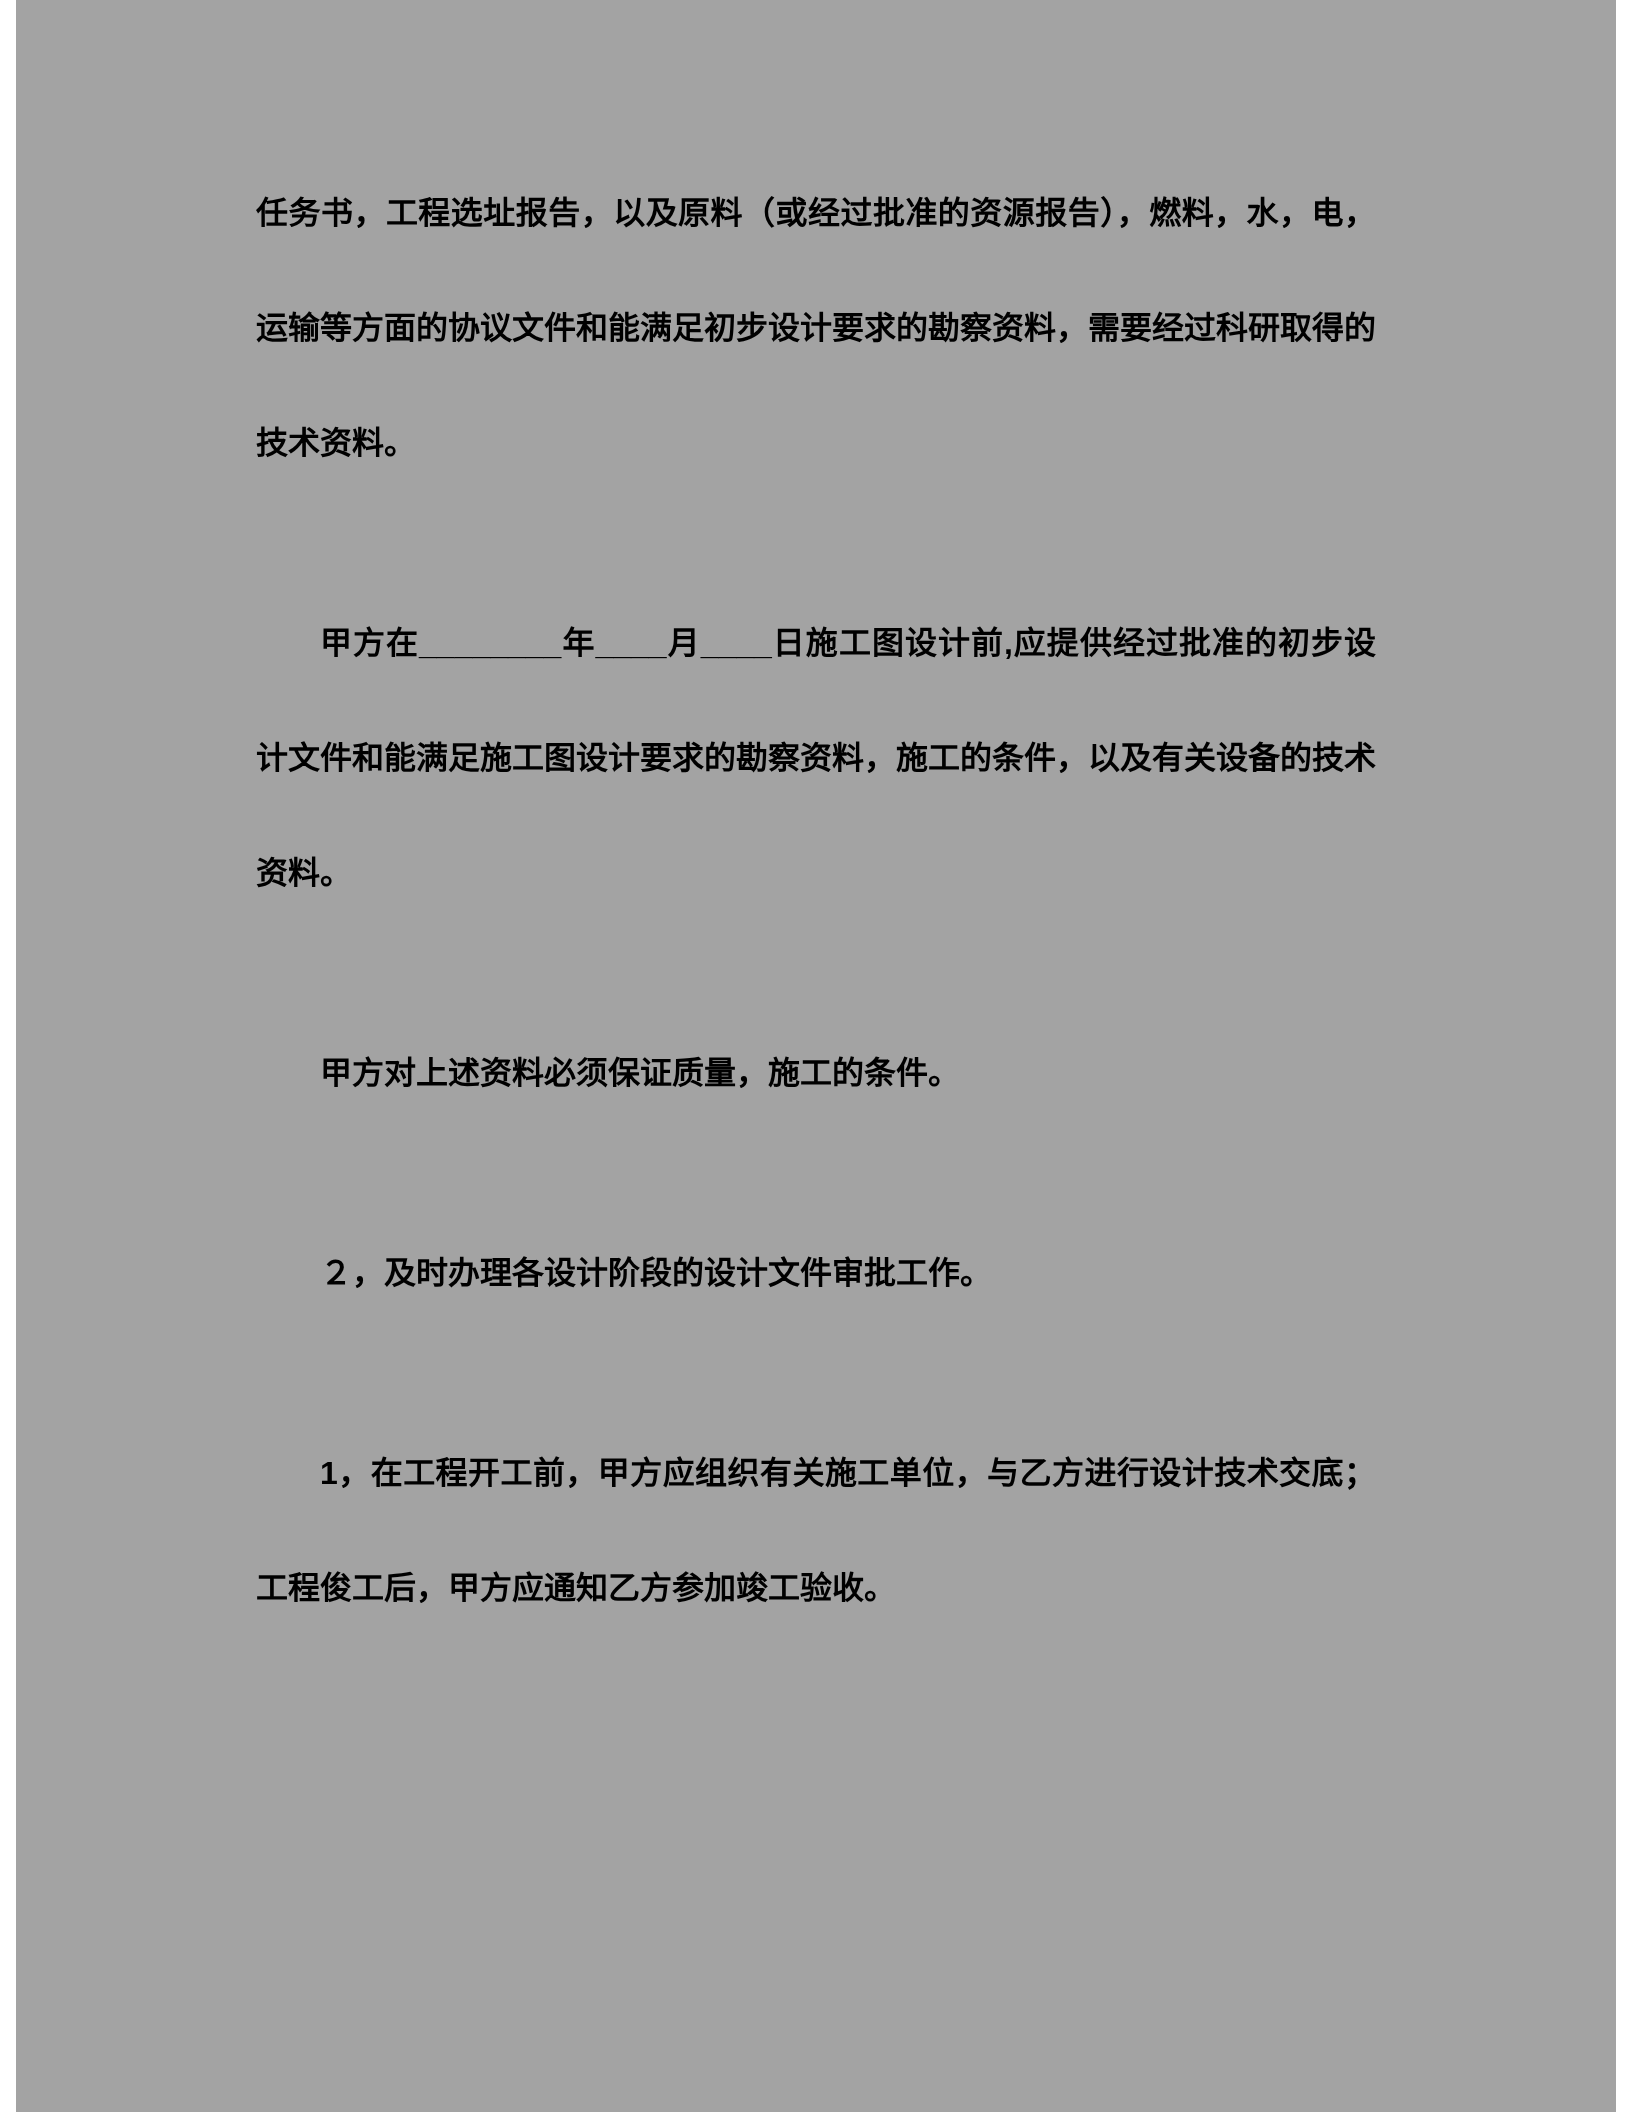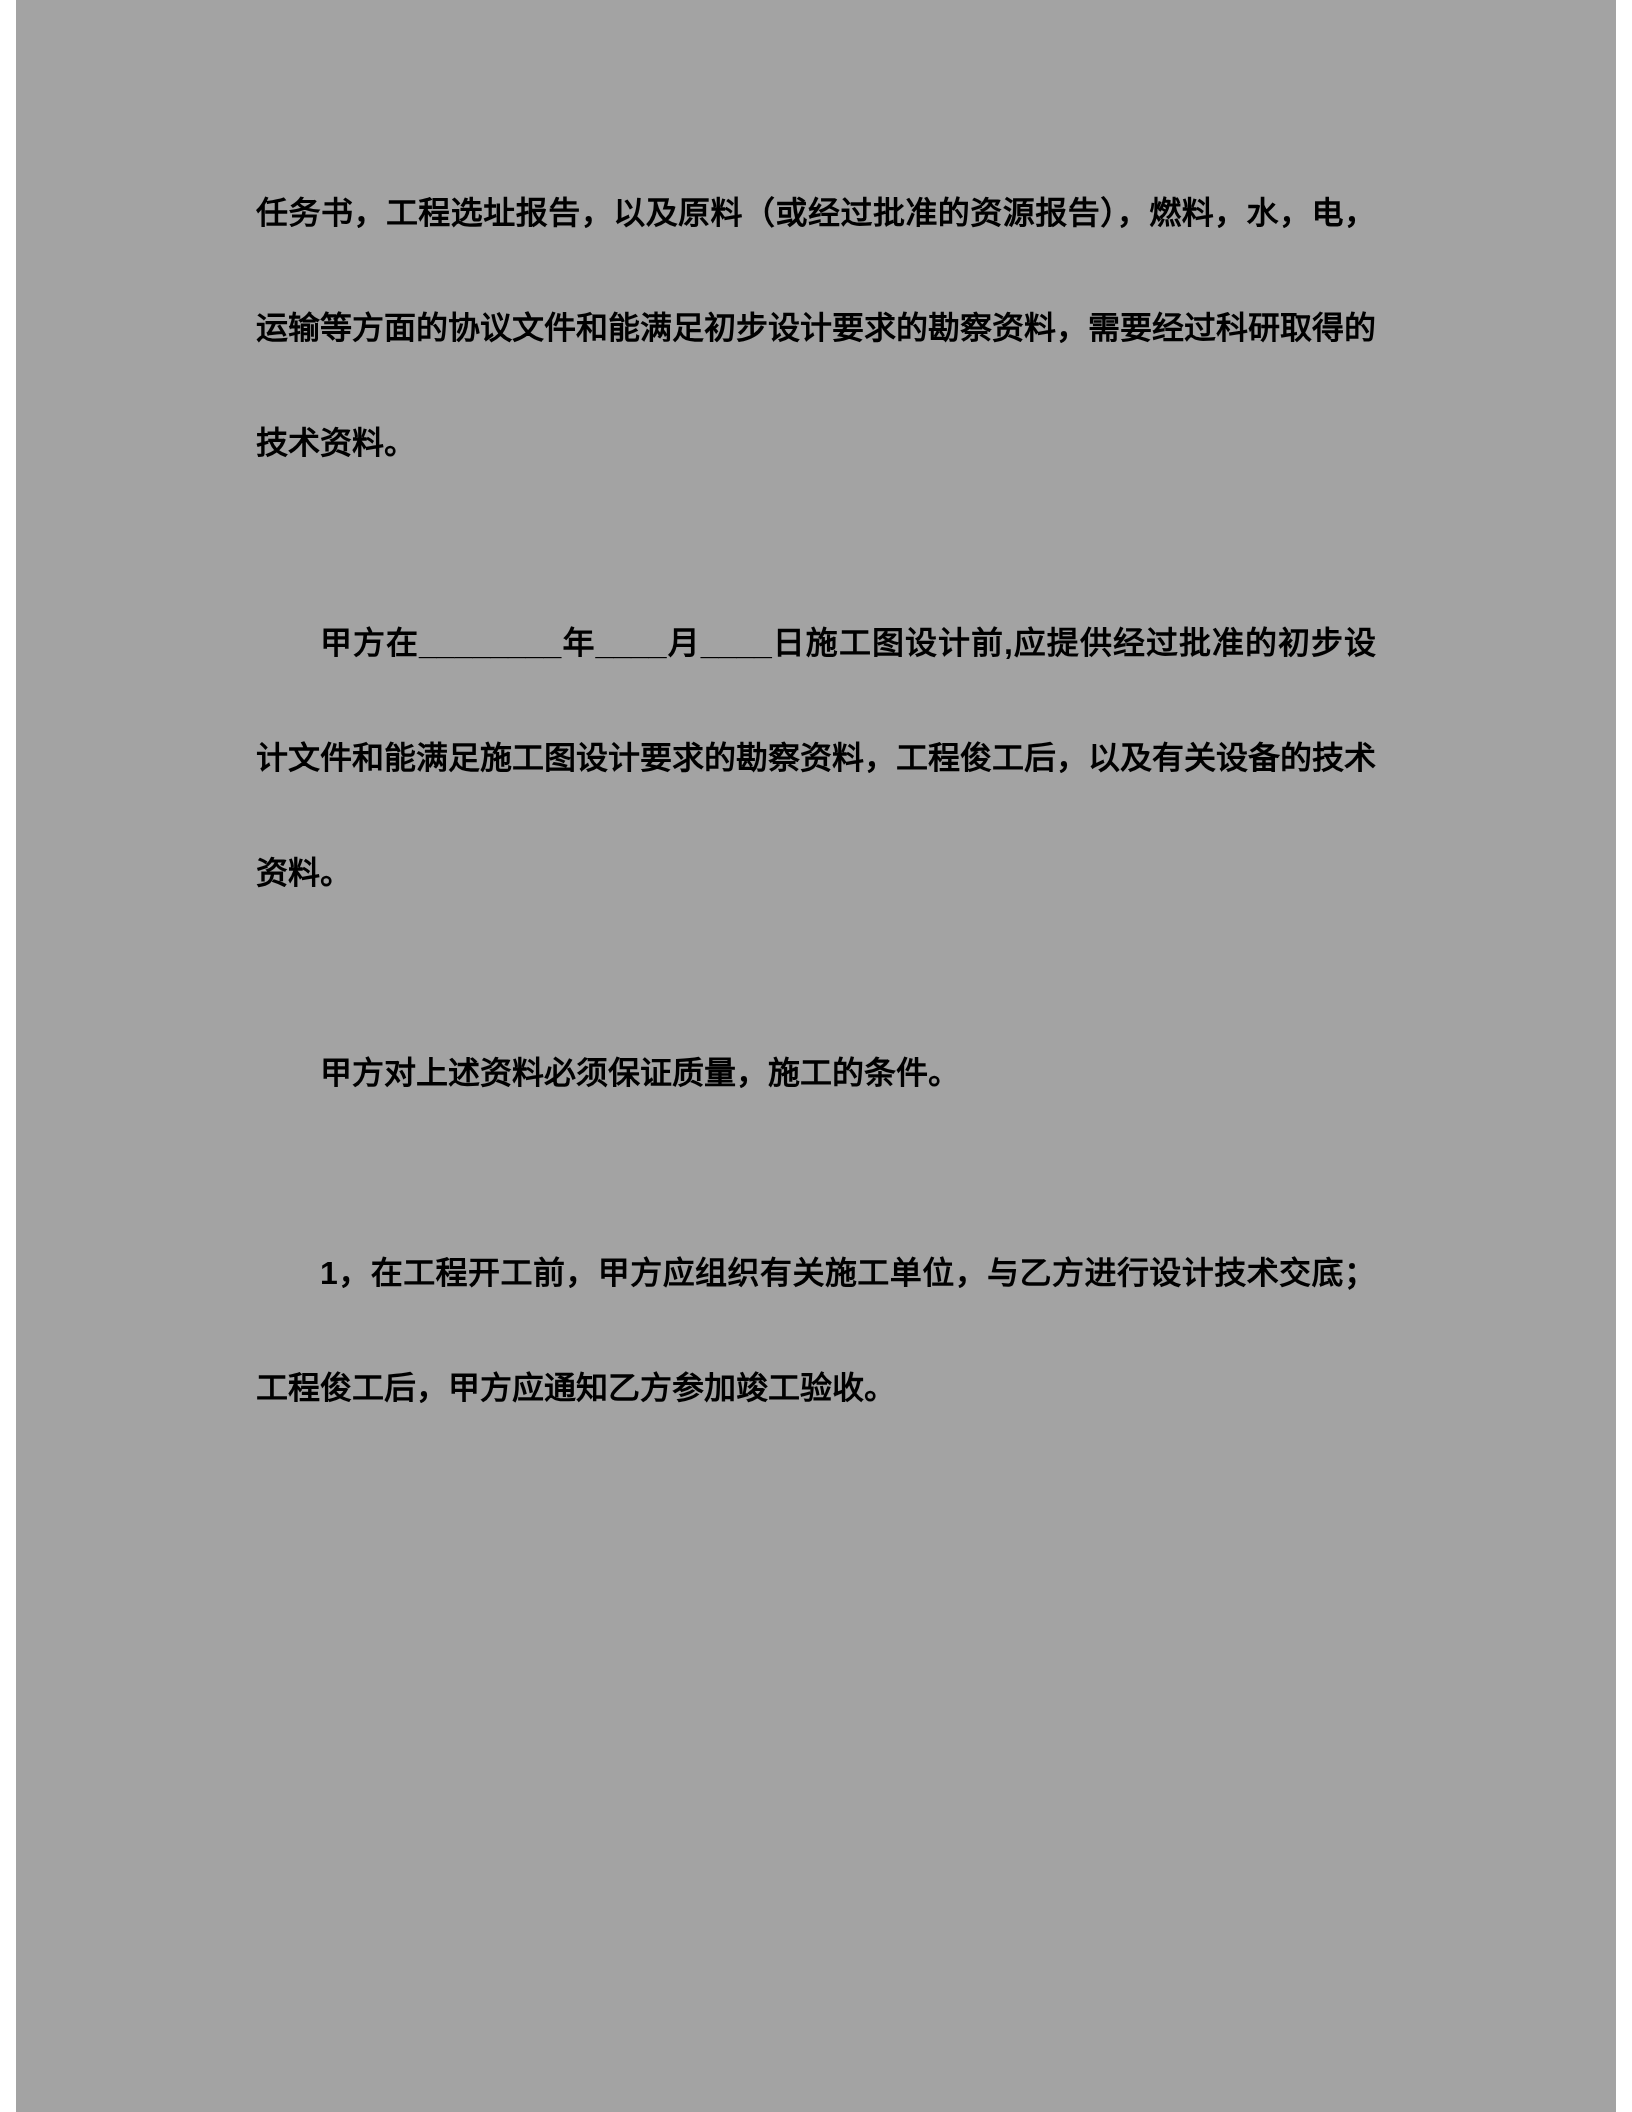--- a/index.html
+++ b/index.html
@@ -38,21 +38,22 @@
     text-indent: 64px;           
   }
 </style>
 </head>
 <body>
 
 <div class="page">
 
   <p class="doc-paragraph">任务书，工程选址报告，以及原料（或经过批准的资源报告），燃料，水，电，运输等方面的协议文件和能满足初步设计要求的勘察资料，需要经过科研取得的技术资料。</p>
 
-  <p class="doc-paragraph indent">甲方在________年____月____日施工图设计前,应提供经过批准的初步设计文件和能满足施工图设计要求的勘察资料，工程俊工后，以及有关设备的技术资料。</p>
+  <p class="doc-paragraph indent">甲方在________年____月____日施工图设计前,应提供经过批准的初步设计文件和能满足施工图设计要求的勘察资料，施工的条件，以及有关设备的技术资料。</p>
 
   <p class="doc-paragraph indent">甲方对上述资料必须保证质量，施工的条件。</p>
 
+  <p class="doc-paragraph indent">２，及时办理各设计阶段的设计文件审批工作。</p>
 
   <p class="doc-paragraph indent">1，在工程开工前，甲方应组织有关施工单位，与乙方进行设计技术交底；工程俊工后，甲方应通知乙方参加竣工验收。</p>
 
 
 </div>
 
 </body></html>

